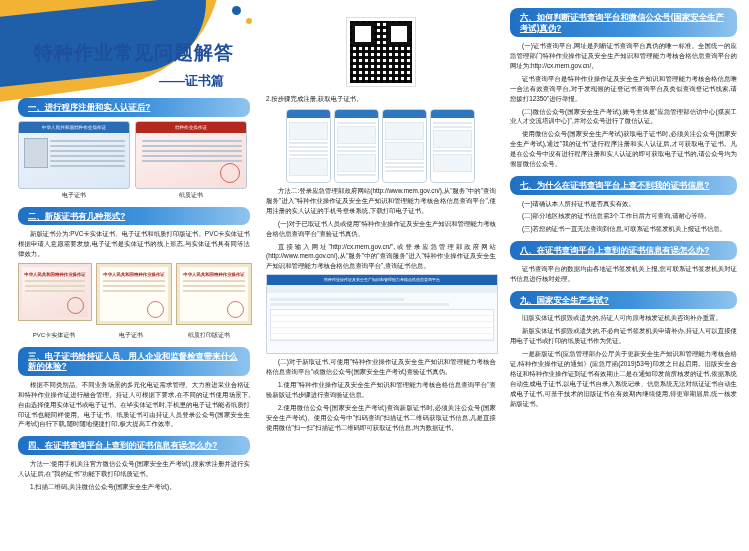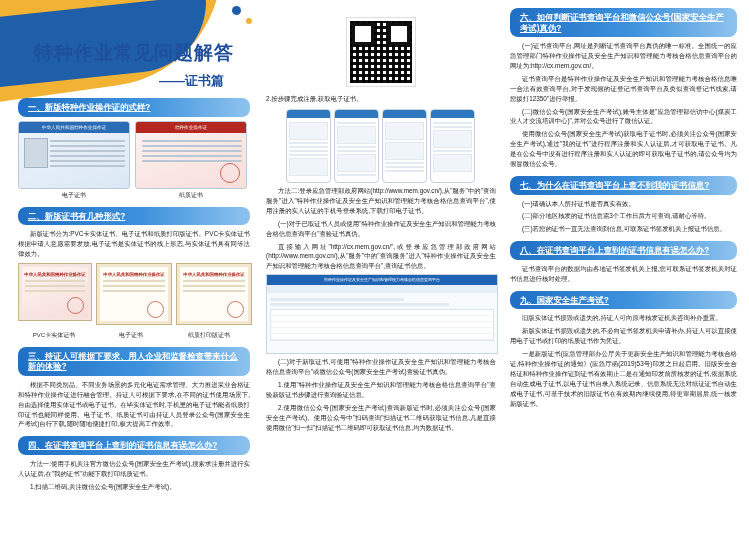--- a/index.html
+++ b/index.html
@@ -118,21 +118,21 @@
   <div class="swoosh-blue2"></div>
   <div class="corner-dot" style="left:232px;top:6px;"></div>
   <div class="corner-dot" style="left:246px;top:18px;width:6px;height:6px;background:#f2b233;"></div>
 
   <div class="cols">
 
     <div class="col col1">
       <div class="title">特种作业常见问题解答</div>
       <div class="subtitle">——证书篇</div>
 
-      <div class="qhead rounded">一、新版特种作业操作证的式样?</div>
+      <div class="qhead rounded">一、进行程序注册和实人认证后?</div>
 
       <div class="imgrow">
         <div>
           <div class="card">
             <div class="cbar">中华人民共和国特种作业操作证</div>
             <div class="photo"></div>
             <div class="lines">
                 <i></i>
                 <i></i>
                 <i></i>
@@ -190,21 +190,21 @@
             <div class="pseal"></div>
           </div>
         </div>
       </div>
       <div style="display:flex;gap:4px;">
         <div class="caption" style="width:72px;">PVC卡实体证书</div>
         <div class="caption" style="width:74px;">电子证书</div>
         <div class="caption" style="width:74px;">纸质打印版证书</div>
       </div>
 
-      <div class="qhead rounded">三、持证人可根据下要求、用人企业和监督检查带来什么新的体验?</div>
+      <div class="qhead rounded">三、电子证书给持证人员、用人企业和监督检查带来什么新的体验?</div>
       <p class="body indent">根据不同类别品、不同业务场景的多元化电证需求管理、大力推进采业合格证和特种作业操作证进行融合管理。持证人可根据下要求,在不同的证书使用场景下,自由选择使用实体证书或电子证书。在毕实体证书时,手机里的电子证书能者纸质打印证书也能同样使用。电子证书、纸质证书可由持证人员登录公众号(国家安全生产考试)自行下载,随时随地便捷打印,极大提高工作效率。</p>
 
       <div class="qhead rounded">四、在证书查询平台上查到的证书信息有误怎么办?</div>
       <p class="body indent">方法一:使用手机关注官方微信公众号(国家安全生产考试),搜索求注册并进行实人认证后,在"我的证书"功能下载打印纸质证书。</p>
       <p class="body indent">1.扫描二维码,关注微信公众号(国家安全生产考试)。</p>
     </div>
 
     <div class="col col2">
       <div class="qrwrap">
         <div class="qr qr-pos"></div>

